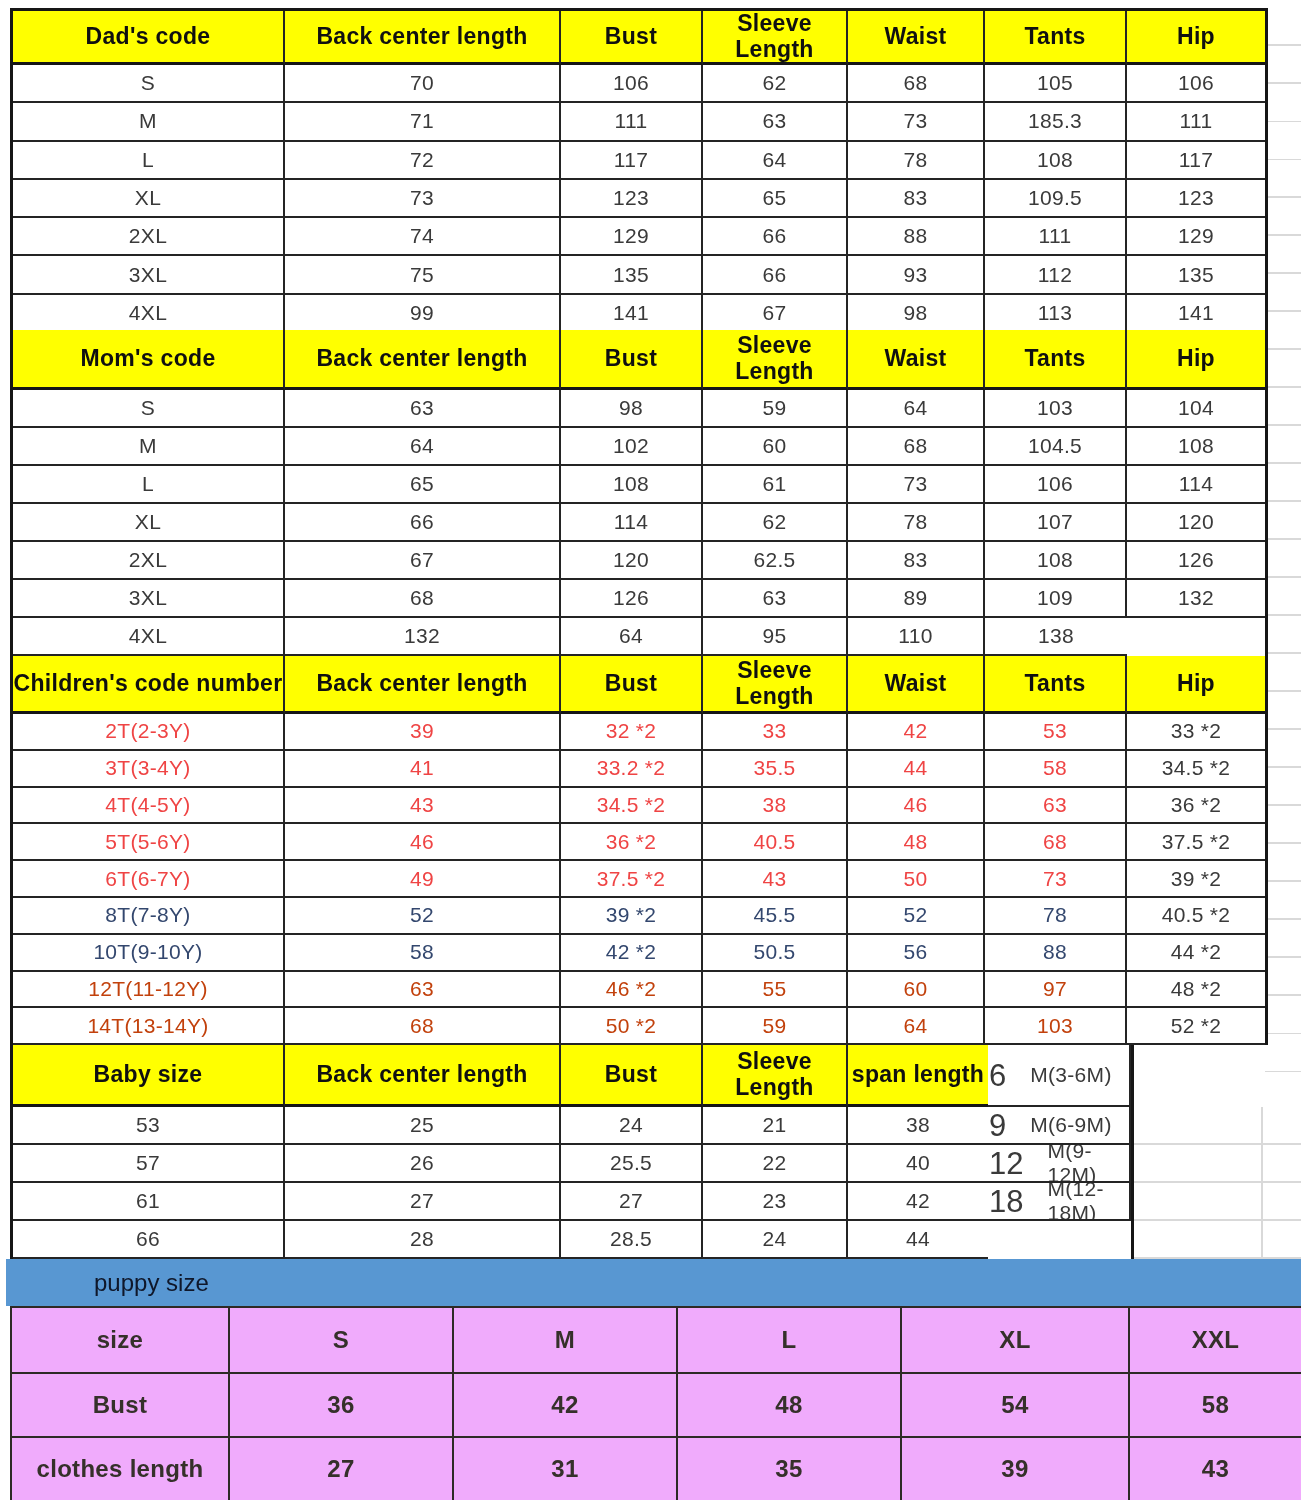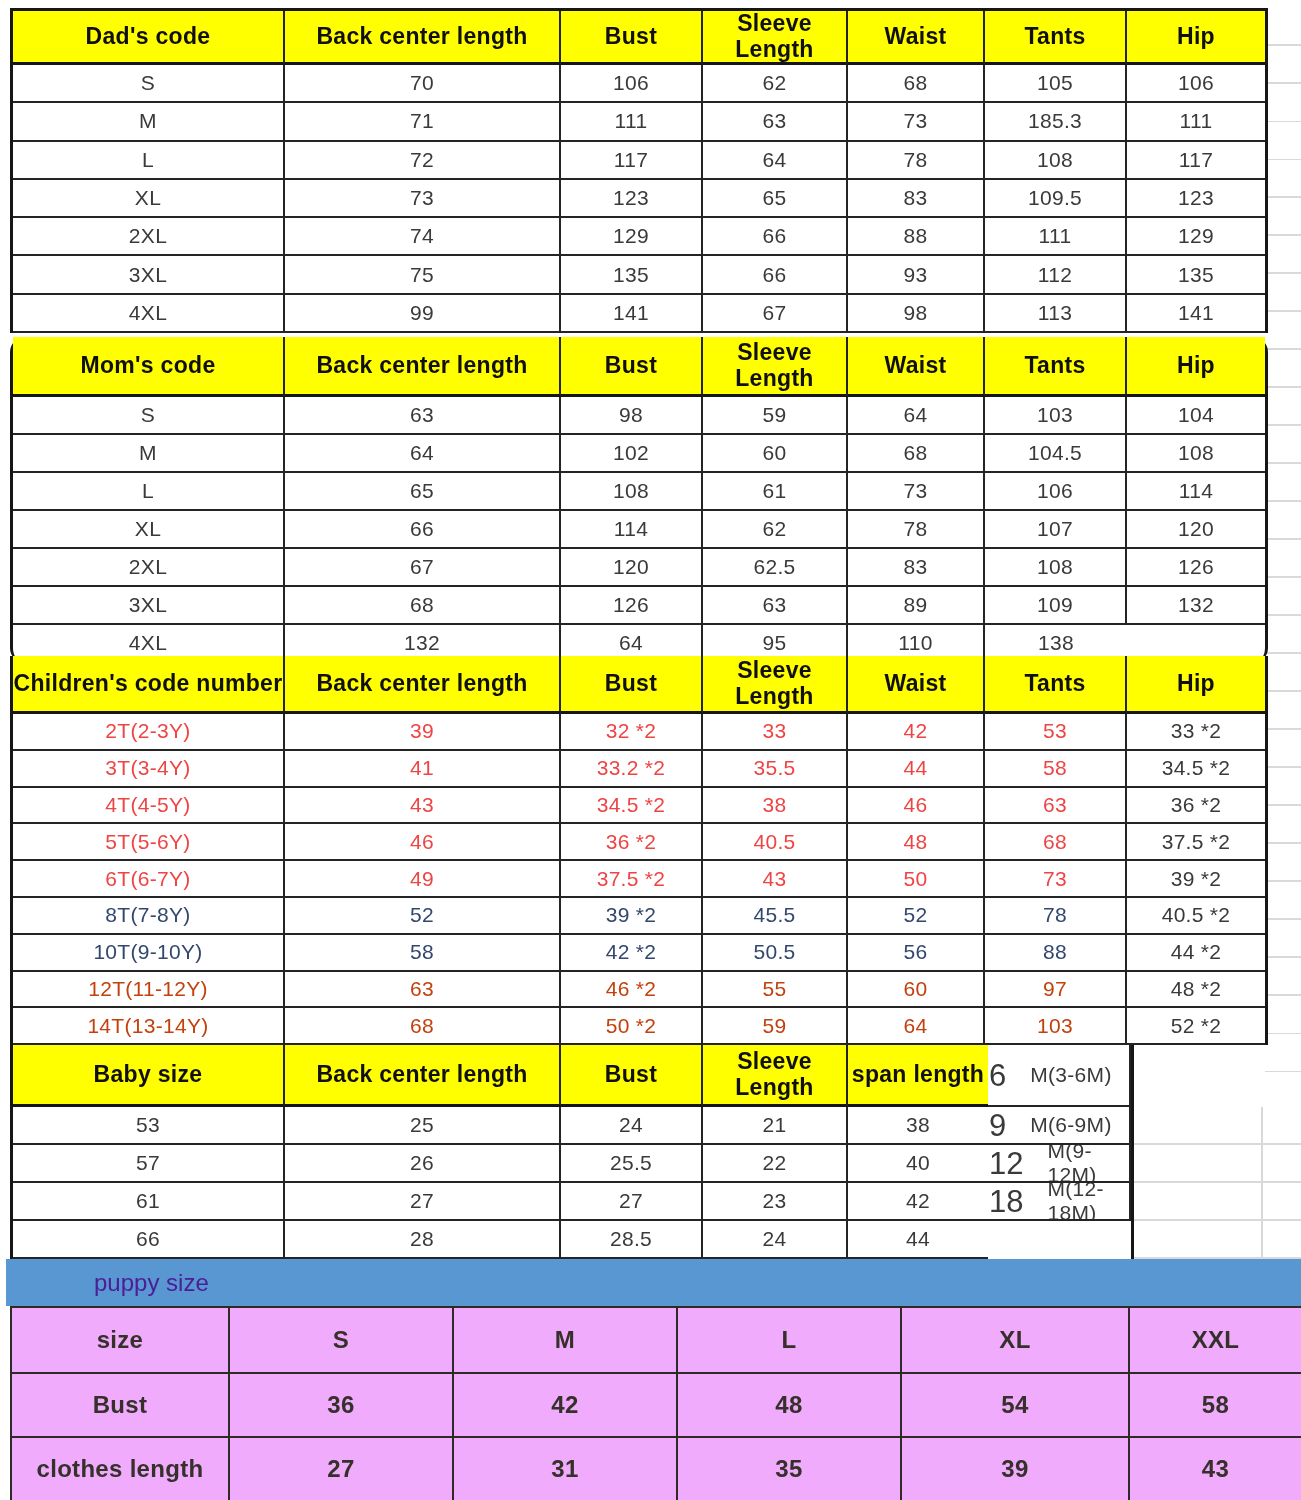--- a/index.html
+++ b/index.html
@@ -25,21 +25,21 @@
   .c-dark{color:#3a3a3a}
   .c-blue{color:#ef4444}
   .c-navy{color:#33476e}
   .c-red{color:#c2410c}
   .baby-label{justify-content:flex-start;padding-left:1px;}
   .baby-big{font-size:31px;line-height:1;letter-spacing:0;}
   .baby-rest{font-size:21px;margin-left:24px;}
   .gridstrip{position:absolute;background-color:#fff;}
   .banner{
     position:absolute;left:6px;top:1259px;width:1295px;height:47px;background:#5897d2;
-    display:flex;align-items:center;color:#4c1d95;font-size:24px;
+    display:flex;align-items:center;color:#0f172a;font-size:24px;
   }
   .banner span{padding-left:88px;}
   .pinktbl{
     position:absolute;left:10px;top:1306px;display:grid;
     grid-template-columns:218px 224px 224px 224px 228px 173px;
     grid-template-rows:66px 64px 64px;
     border-left:2px solid #2e2a26;border-top:2px solid #2e2a26;background:#f4c6a5;
   }
   .pcell{
     box-sizing:border-box;border-right:2px solid #2e2a26;border-bottom:2px solid #2e2a26;
@@ -112,21 +112,21 @@
       <div class="cell last c-dark">135</div>
       <div class="cell c-dark">4XL</div>
       <div class="cell c-dark">99</div>
       <div class="cell c-dark">141</div>
       <div class="cell c-dark">67</div>
       <div class="cell c-dark">98</div>
       <div class="cell c-dark">113</div>
       <div class="cell last c-dark">141</div>
     </div>
 
-  <div id="t-mom" class="tbl" style="top: 337px; grid-template-columns: 272px 276px 142px 145px 137px 142px 138px; grid-template-rows: 60px repeat(7, 38px); border-radius: 15px;">
+  <div id="t-mom" class="tbl" style="top: 330px; grid-template-columns: 272px 276px 142px 145px 137px 142px 138px; grid-template-rows: 60px repeat(7, 38px);">
       <div class="cell hdr">Mom's code</div>
       <div class="cell hdr">Back center length</div>
       <div class="cell hdr">Bust</div>
       <div class="cell hdr">Sleeve
 Length</div>
       <div class="cell hdr">Waist</div>
       <div class="cell hdr">Tants</div>
       <div class="cell hdr last">Hip</div>
       <div class="cell c-dark">S</div>
       <div class="cell c-dark">63</div>

